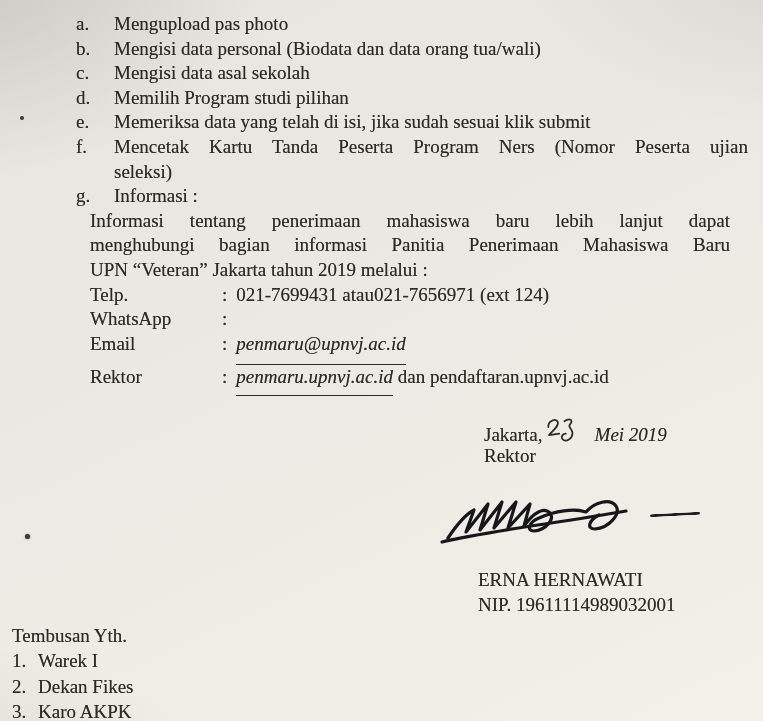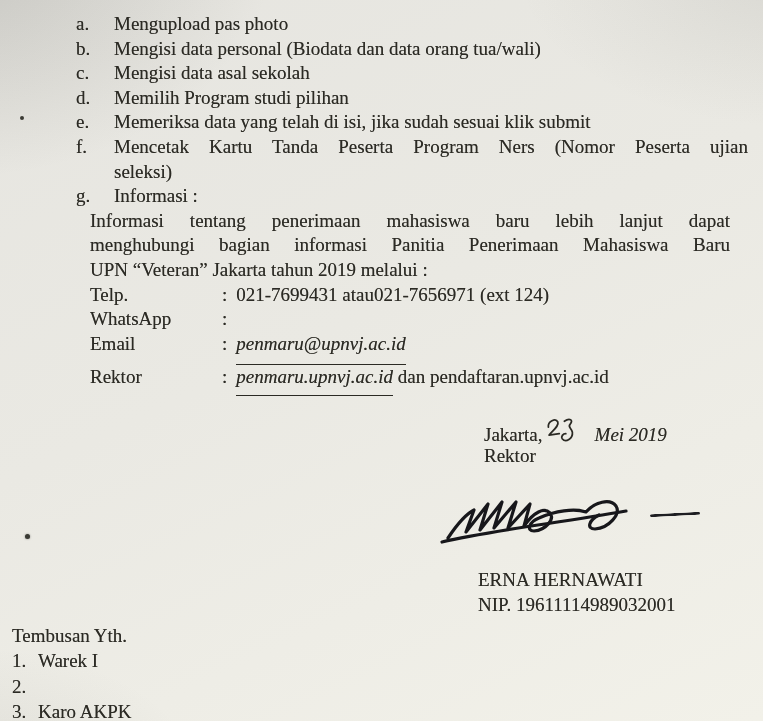--- a/index.html
+++ b/index.html
@@ -155,20 +155,21 @@
   <div class="sig-nip">NIP. 19611114989032001</div>
 
   <div class="cc-block">
     <div>Tembusan Yth.</div>
     <div class="cc-item">
       <span class="cc-num">1.</span>
       <span>Warek I</span>
     </div>
     <div class="cc-item">
       <span class="cc-num">2.</span>
+      <span>Dekan Fikes</span>
     </div>
     <div class="cc-item">
       <span class="cc-num">3.</span>
       <span>Karo AKPK</span>
     </div>
   </div>
 
   <div class="dot dot-1"></div>
   <div class="dot dot-2"></div>
 

